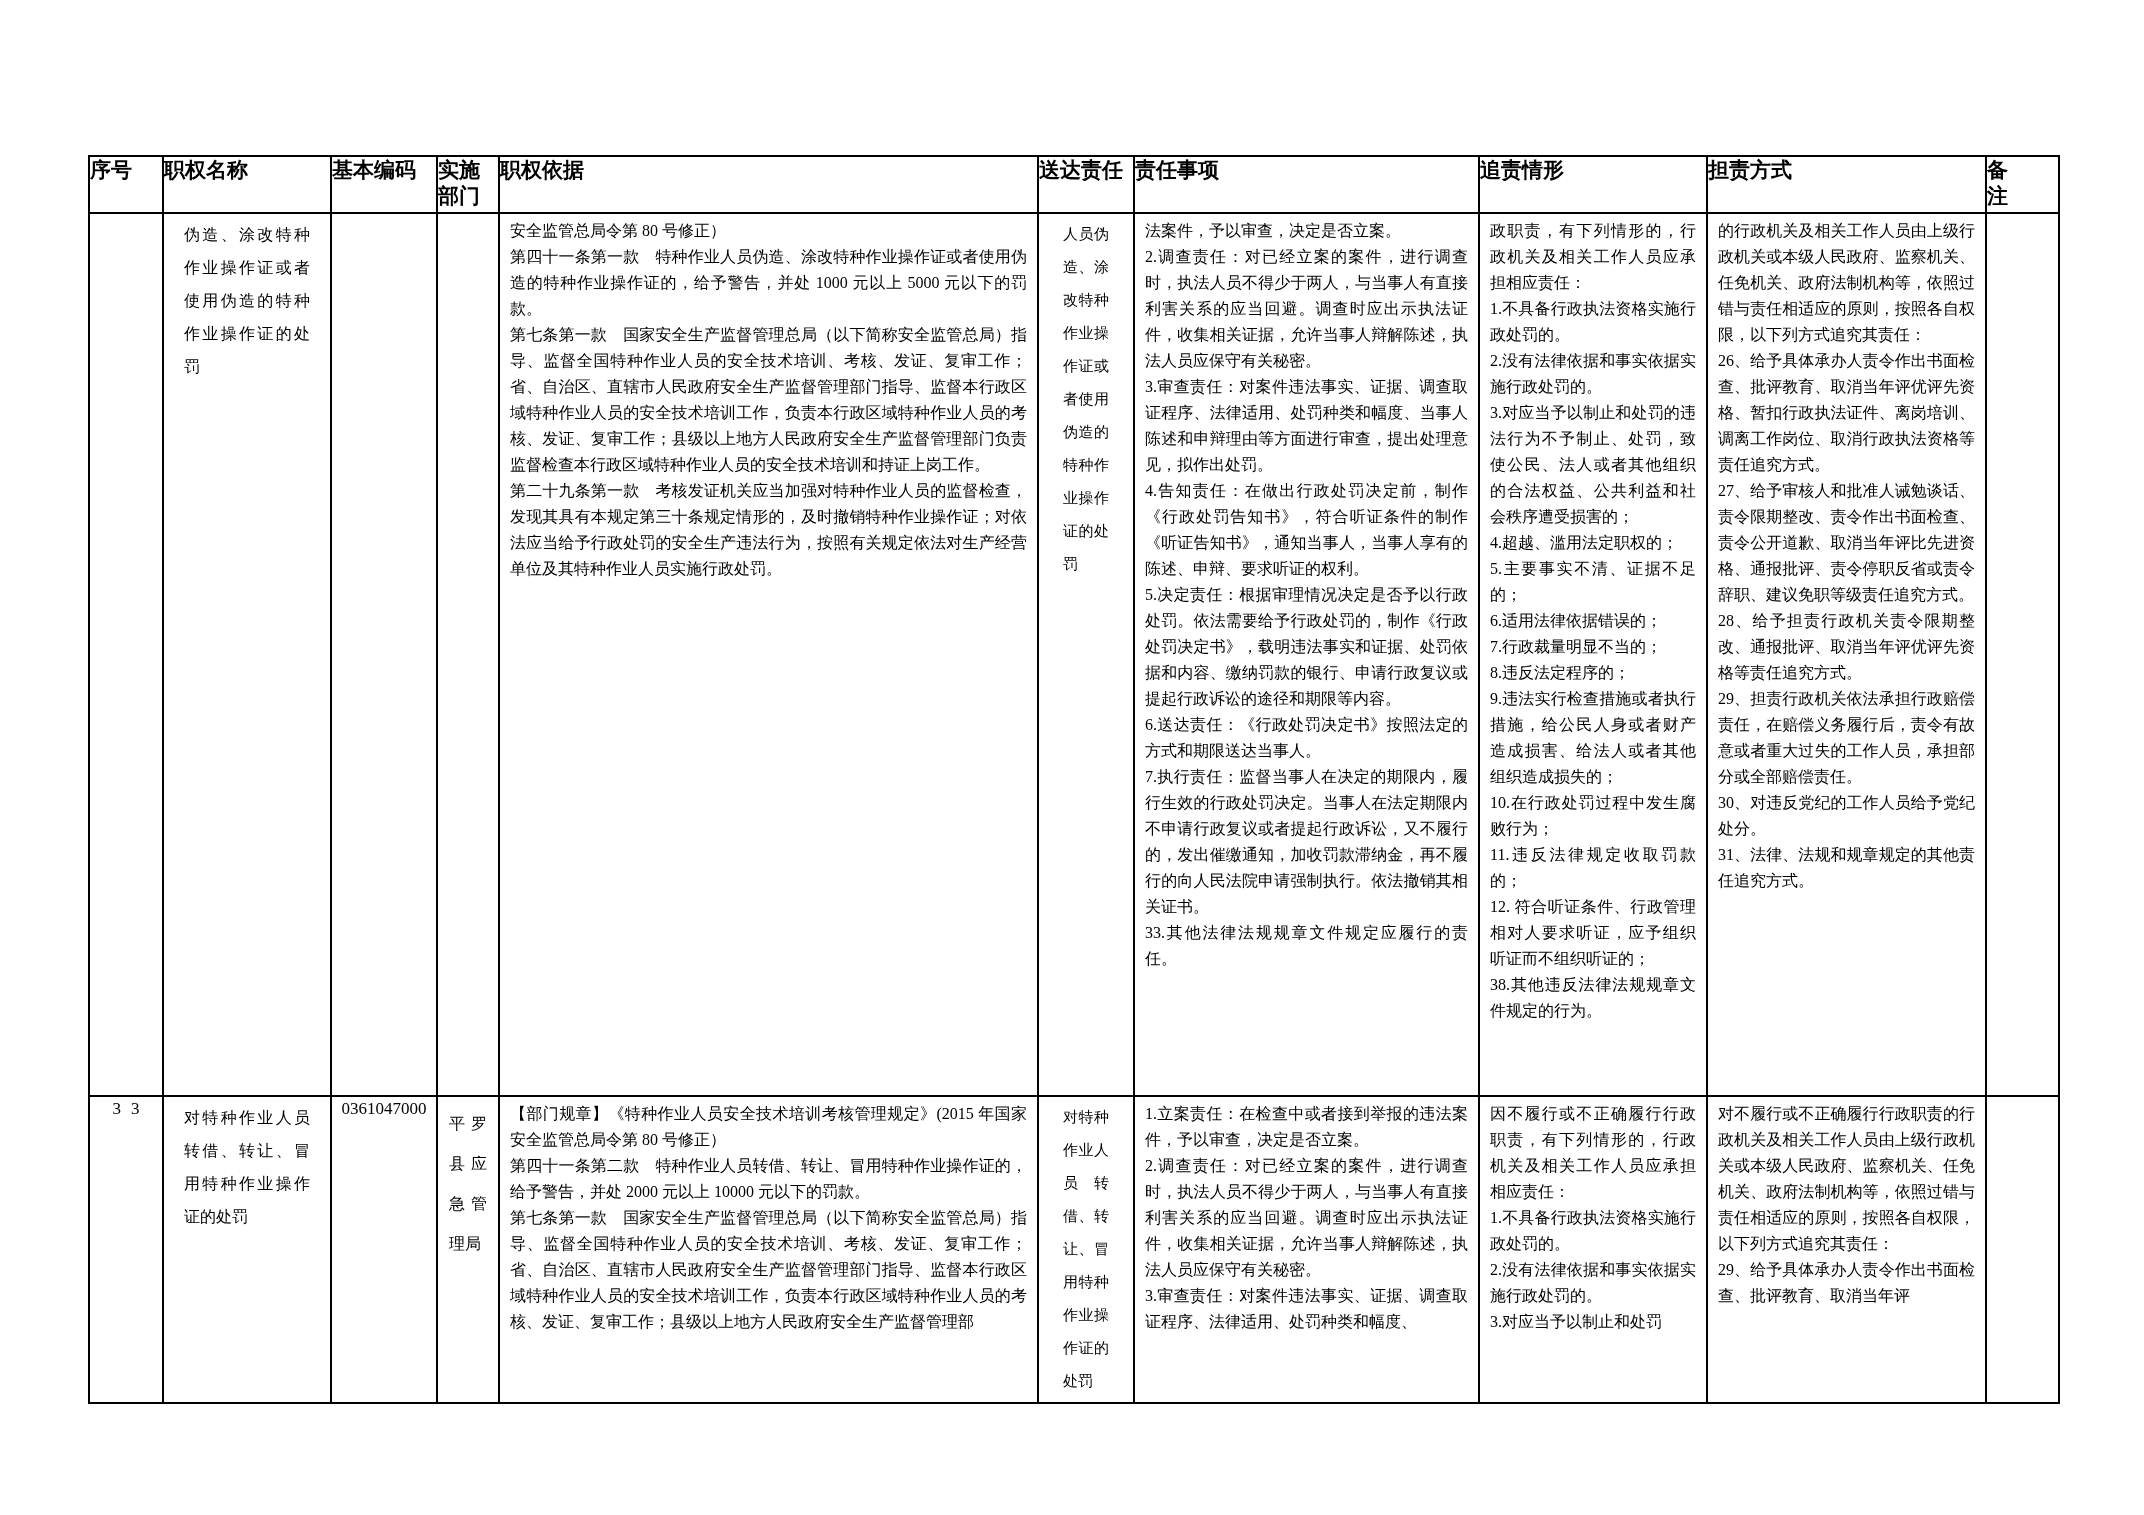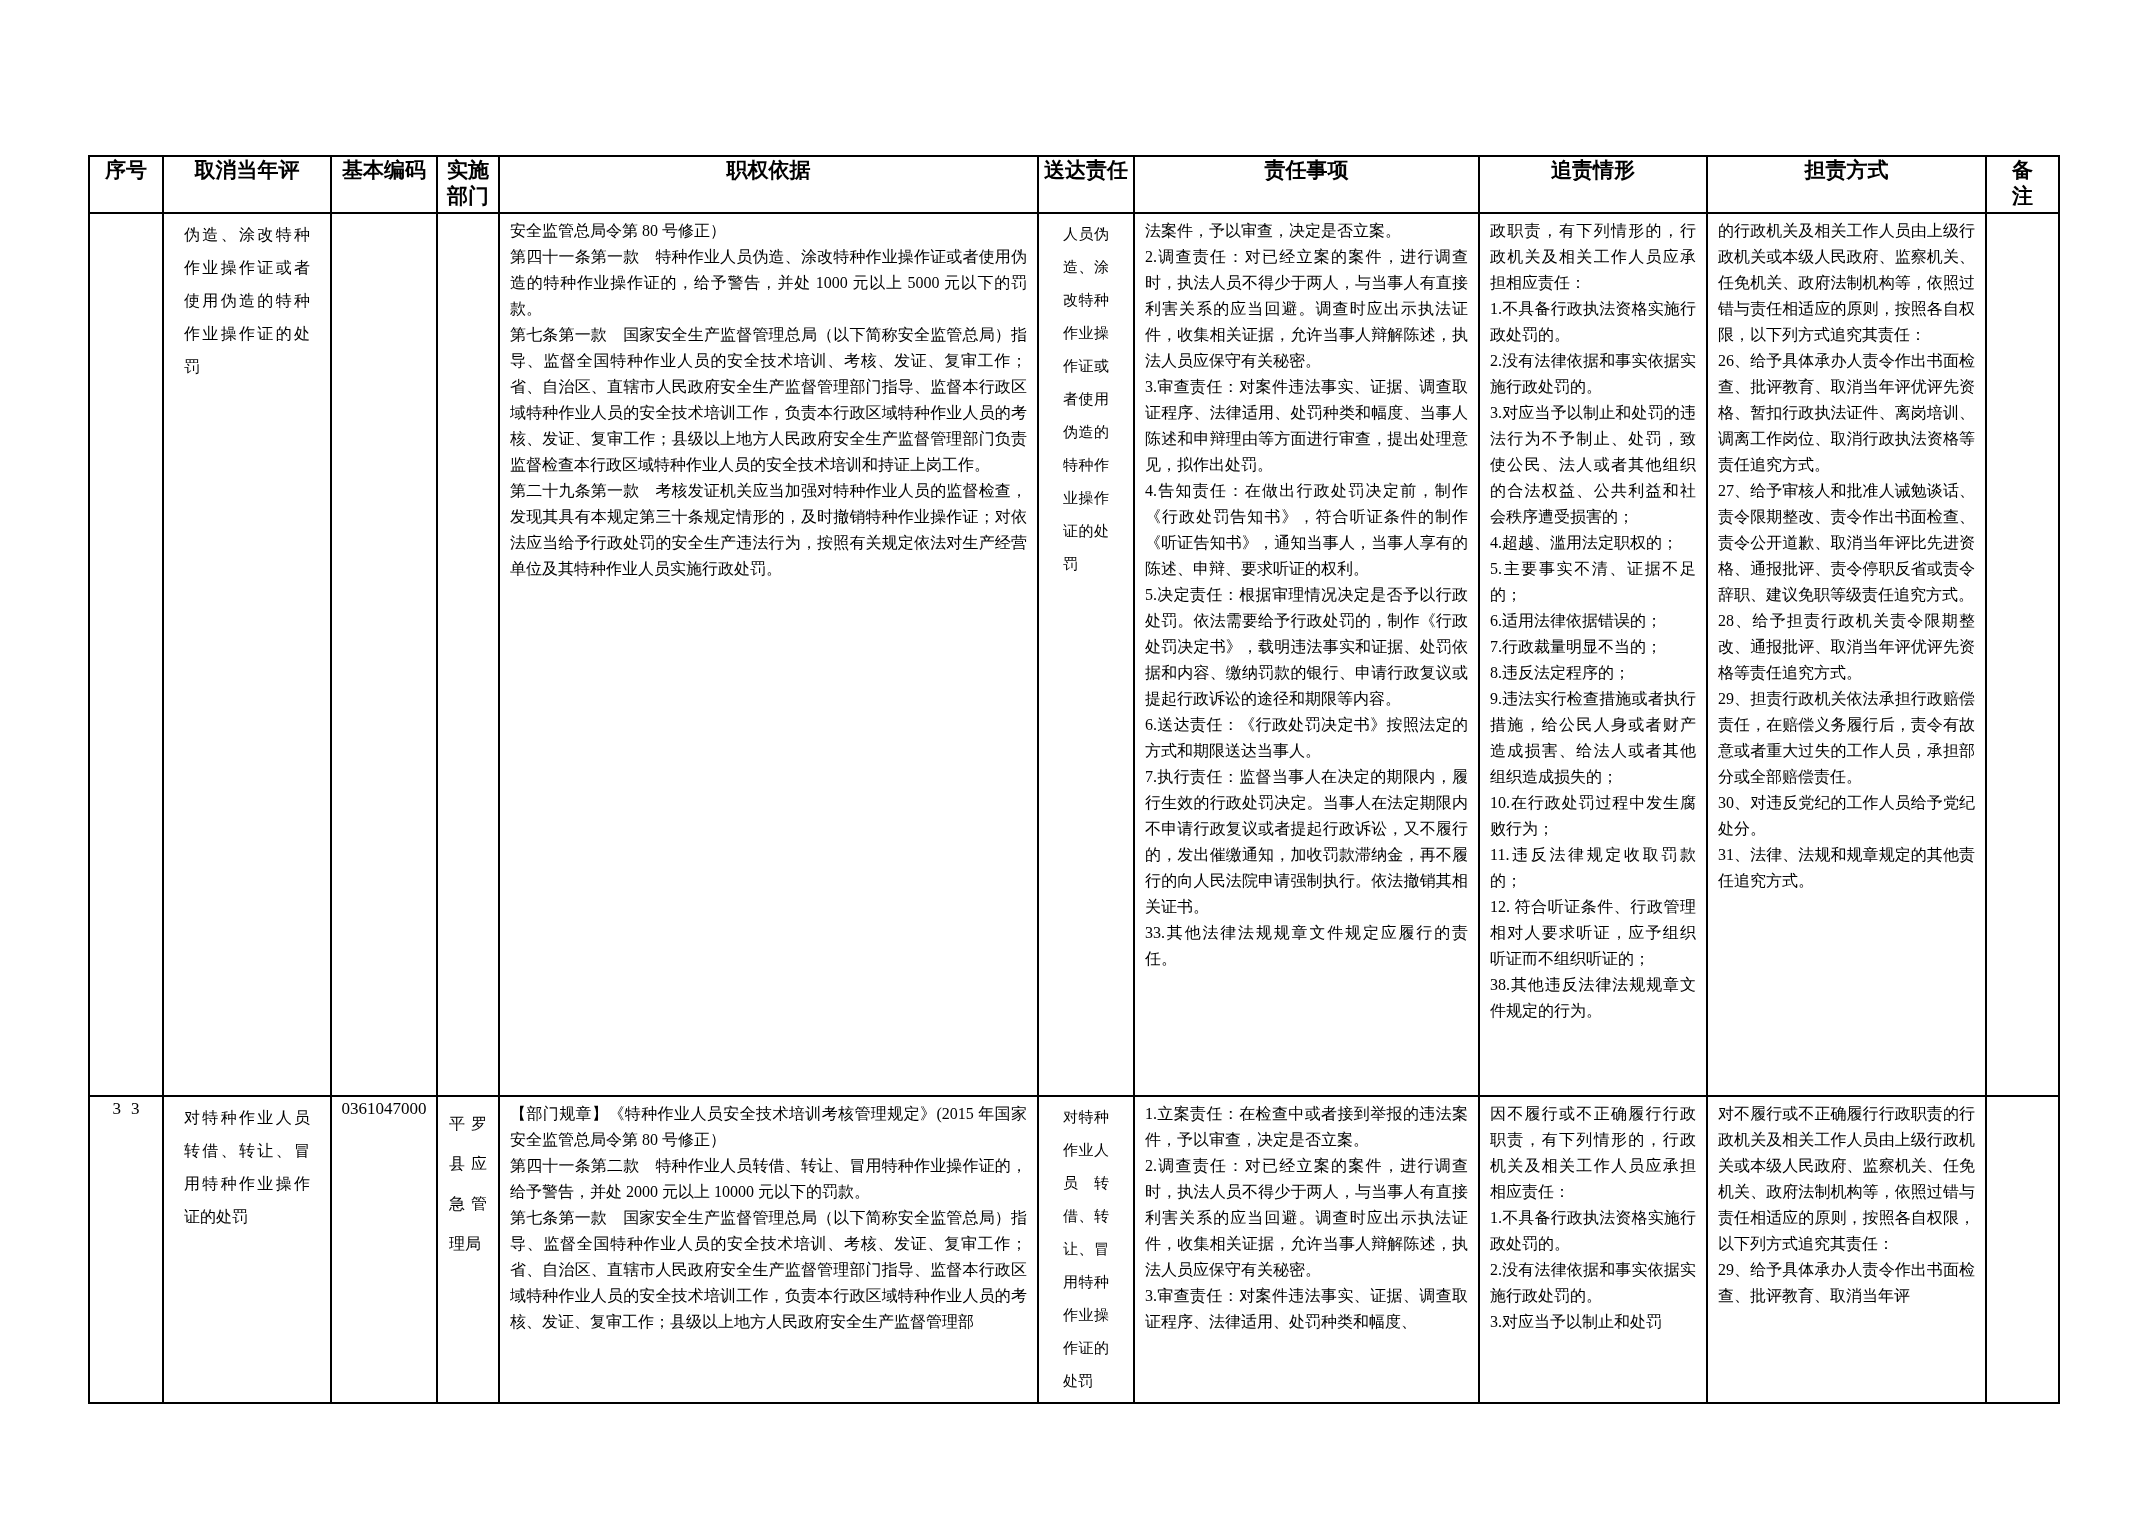--- a/index.html
+++ b/index.html
@@ -25,21 +25,21 @@
   }
   table.doc thead tr { height:57px; }
   tr.body-row-1 { height:872px; }
   tr.body-row-2 { height:268px; }
 
   th.hd {
     font-family:"Liberation Sans", sans-serif;
     font-weight:700;
     font-size:21px;
     line-height:26px;
-    text-align:center;
+    text-align:left;
     vertical-align:middle;
     white-space:pre-wrap;
   }
 
   .clip { box-sizing:border-box; overflow:hidden; }
   .r1 .clip { height:881px; }
   .r2 .clip-tall { height:248px; }
 
   .txt {
     font-size:16px;
@@ -77,21 +77,21 @@
       <col style="width:539px">
       <col style="width:96px">
       <col style="width:345px">
       <col style="width:228px">
       <col style="width:279px">
       <col style="width:73px">
     </colgroup>
     <thead>
       <tr>
         <th class="hd">序号</th>
-        <th class="hd">取消当年评</th>
+        <th class="hd">职权名称</th>
         <th class="hd">基本编码</th>
         <th class="hd">实施
 部门</th>
         <th class="hd">职权依据</th>
         <th class="hd">送达责任</th>
         <th class="hd">责任事项</th>
         <th class="hd">追责情形</th>
         <th class="hd">担责方式</th>
         <th class="hd">备
 注</th>

